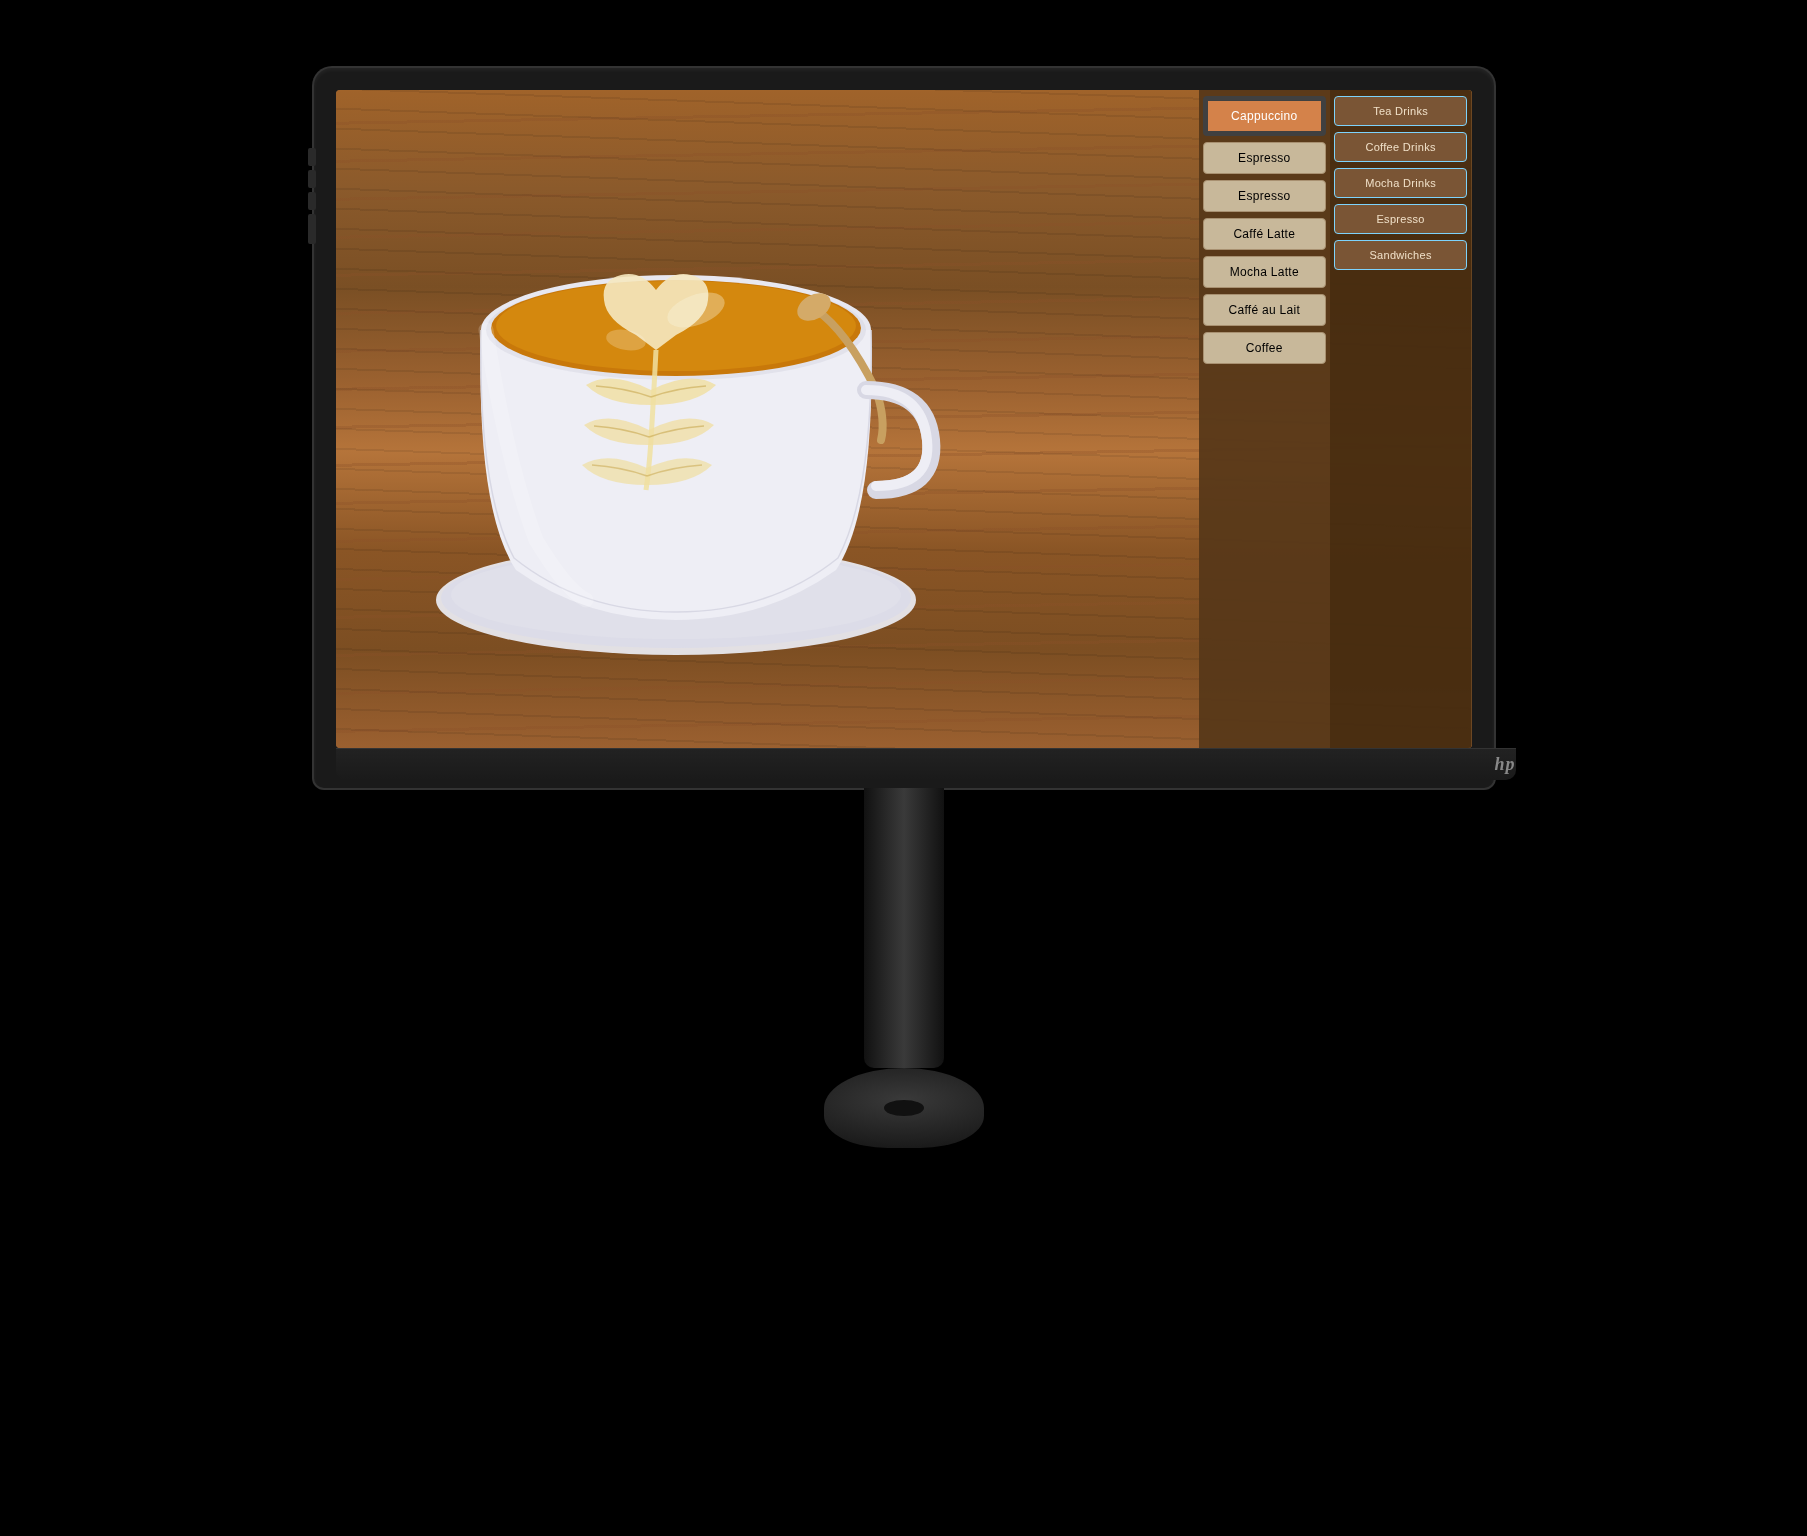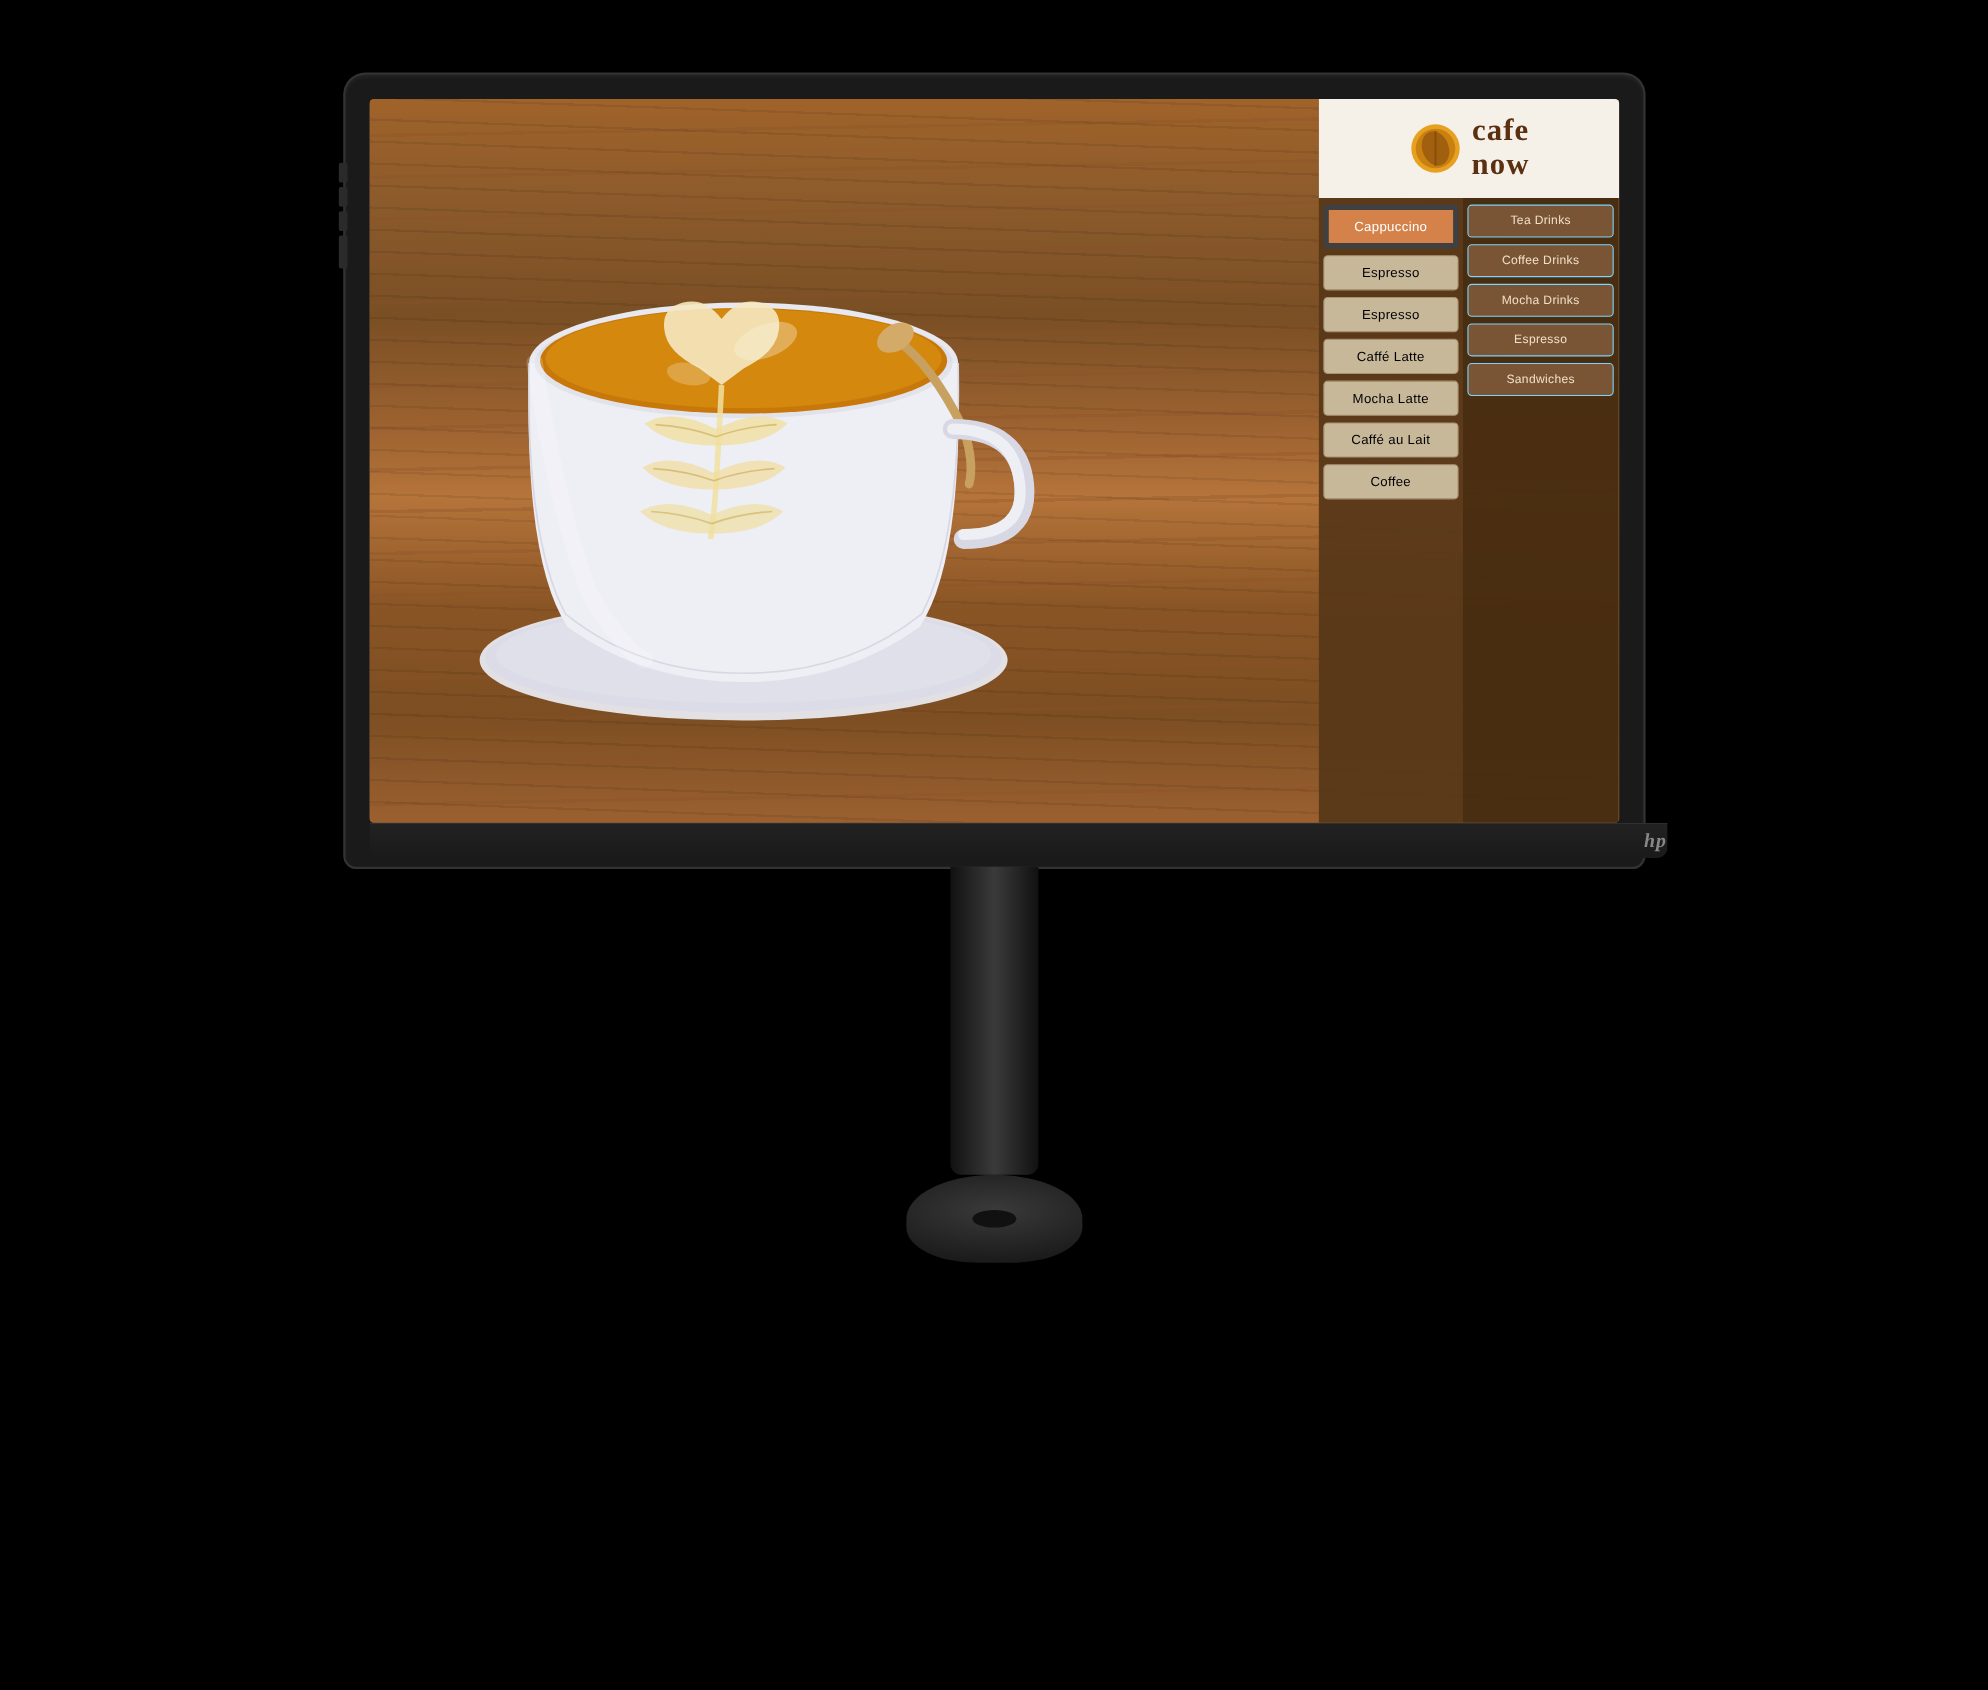--- a/index.html
+++ b/index.html
@@ -338,35 +338,20 @@
             <path d="M 480 280 Q 540 280 545 330 Q 550 380 490 380" stroke="#d8d8e4" stroke-width="18" fill="none" stroke-linecap="round"></path>
             <path d="M 480 280 Q 536 280 541 330 Q 546 376 490 376" stroke="#eeeef5" stroke-width="10" fill="none" stroke-linecap="round"></path>
 
             <path d="M 100 220 Q 120 350 150 430 Q 180 480 200 490" stroke="rgba(255,255,255,0.2)" stroke-width="15" fill="none" stroke-linecap="round"></path>
           </svg>
         </div>
       </div>
 
       <div class="right-panel">
 
-        <div class="logo-area">
-          <div style="display:flex; align-items:center; gap:8px;">
-
-            <svg width="50" height="50" viewBox="0 0 50 50">
-              <ellipse cx="25" cy="25" rx="22" ry="22" fill="#e8a020"></ellipse>
-              <ellipse cx="25" cy="25" rx="18" ry="18" fill="#c88010"></ellipse>
-              <ellipse cx="25" cy="25" rx="12" ry="16" fill="#a06010" transform="rotate(-20,25,25)"></ellipse>
-              <path d="M 25 10 Q 25 25 25 40" stroke="#8a5008" stroke-width="2" fill="none" stroke-linecap="round"></path>
-            </svg>
-            <div class="logo-text">
-              <span class="logo-cafe">cafe</span>
-              <span class="logo-now">now</span>
-            </div>
-          </div>
-        </div>
 
         <div class="nav-area">
 
           <div class="left-nav" id="left-nav-buttons">
           <button class="menu-btn menu-btn-left active">Cappuccino</button>
               <button class="menu-btn menu-btn-left">Espresso</button>
               <button class="menu-btn menu-btn-left">Espresso</button>
               <button class="menu-btn menu-btn-left">Caffé Latte</button>
               <button class="menu-btn menu-btn-left">Mocha Latte</button>
               <button class="menu-btn menu-btn-left">Caffé au Lait</button>

